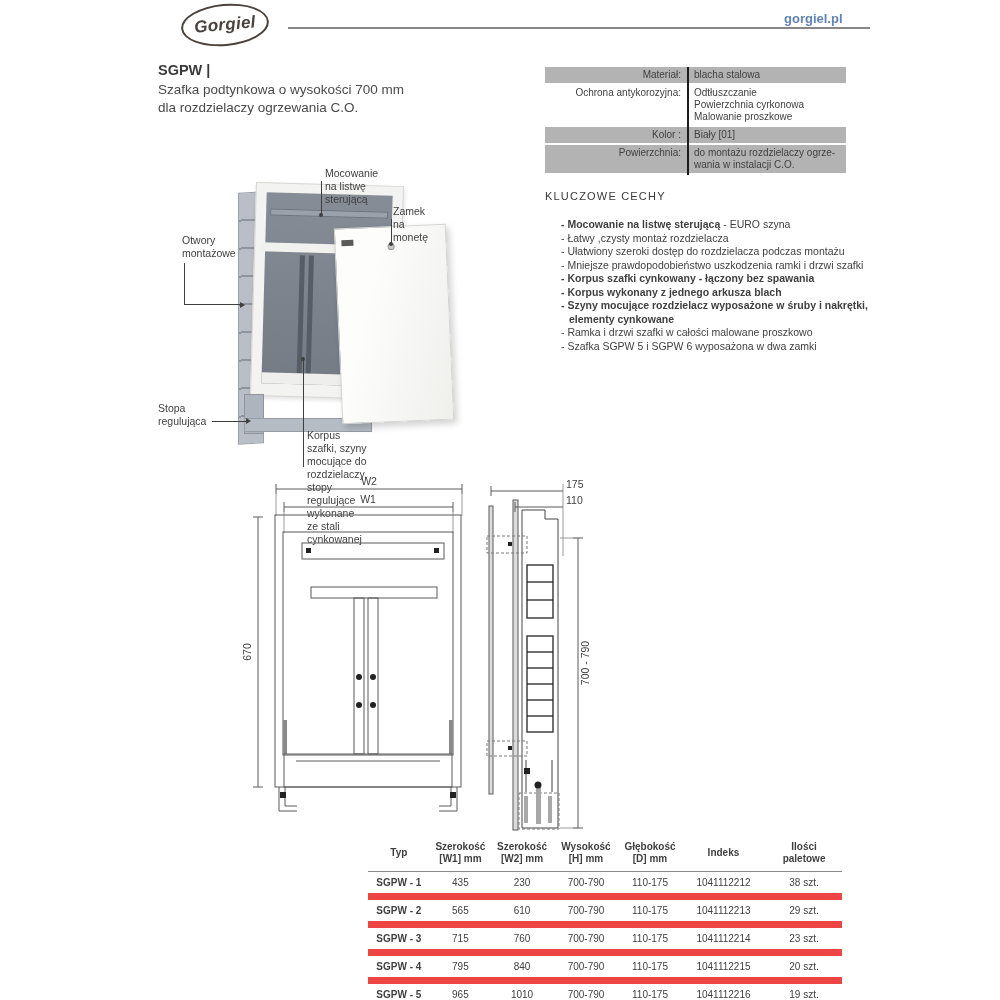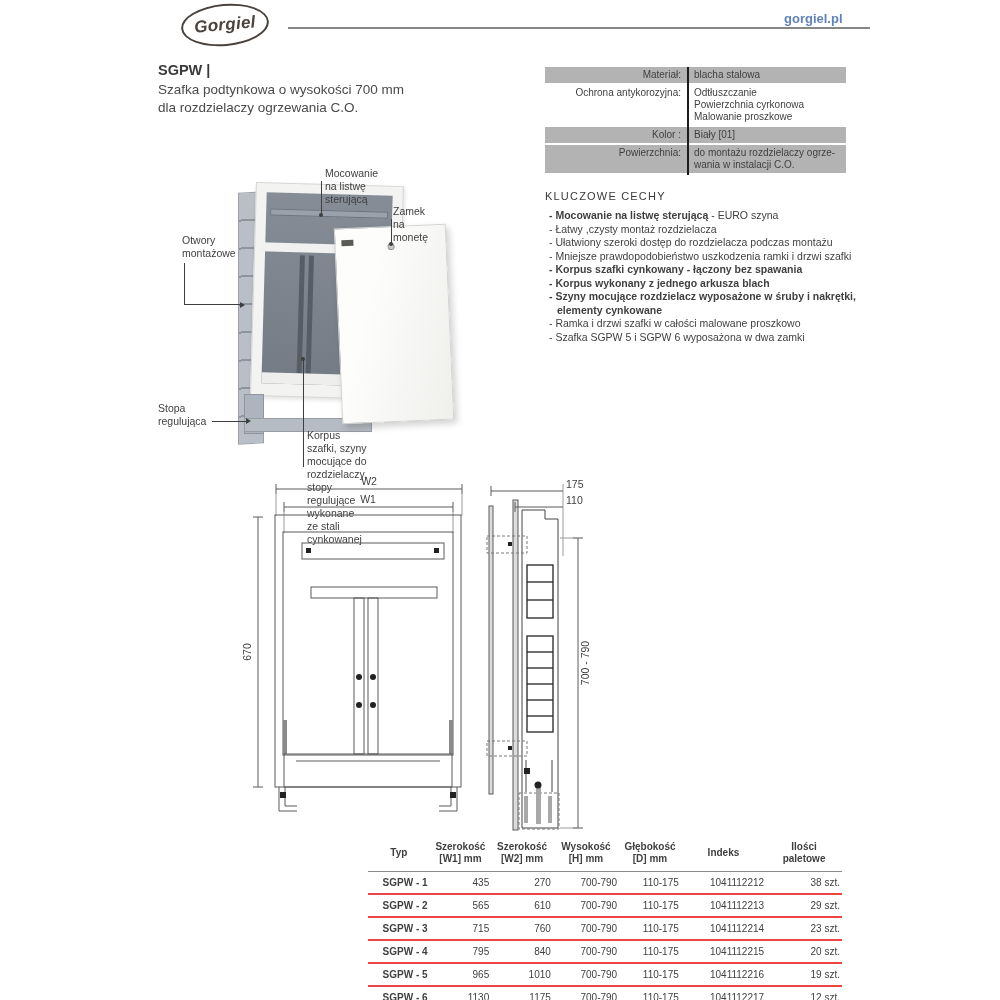--- a/index.html
+++ b/index.html
@@ -24,21 +24,21 @@
   .spec-table { position: absolute; left: 545px; top: 67px; width: 301px; font-size: 10px; }
   .spec-row { display: flex; margin-bottom: 2px; }
   .spec-row.shaded { background: #b3b3b3; }
   .spec-label { flex: 0 0 142px; text-align: right; padding: 2px 6px 2px 2px; line-height: 12px; }
   .spec-value { flex: 1; padding: 2px 4px 2px 7px; line-height: 12px; white-space: pre-line; }
   .spec-divider { position: absolute; left: 142px; top: 0; width: 1.5px; height: 100%; background: #1c1c1c; }
 
   
   .features { position: absolute; left: 545px; top: 190px; width: 345px; }
   .features-heading { font-size: 11px; letter-spacing: 1.2px; margin-bottom: 7px; color: #3a3a3a; }
-  .features-list { list-style: none; margin: 4px; padding: 0; font-size: 10.5px; line-height: 13.5px; }
+  .features-list { list-style: none; margin: 16px; padding: 0; font-size: 10.5px; line-height: 13.5px; }
   .features-list li { padding-left: 8px; text-indent: -8px; white-space: pre-line; }
   .feat-bold { font-weight: bold; }
 
   
   .photo { position: absolute; left: 0; top: 0; }
   .cab-side { position: absolute; left: 238px; top: 192px; width: 26px; height: 252px;
               background: repeating-linear-gradient(to bottom, #b9bec7 0 26px, #8f959f 26px 28px);
               border: 1px solid #9ba1ab; transform: skewY(-3deg); }
   .cab-frame { position: absolute; left: 256px; top: 182px; width: 148px; height: 214px;
                background: #f3f3f1; border: 1px solid #d6d6d3; transform: rotate(1.6deg);
@@ -77,21 +77,21 @@
 
   
   .drawing { position: absolute; left: 230px; top: 473px; }
   .drawing text { font-family: "Liberation Sans", sans-serif; font-size: 10.5px; fill: #3f3f3f; }
 
   
   .product-table { position: absolute; left: 368px; top: 838px; width: 474px;
                    border-collapse: collapse; font-size: 10px; color: #3f3f3f; }
   .product-table th { font-weight: bold; white-space: pre-line; text-align: center; vertical-align: middle;
                       padding: 3px 2px 6px; line-height: 12px; border-bottom: 1px solid #8a8a8a; }
-  .product-table td { text-align: right; padding: 5px 2px; border-bottom: 2px solid #ef4444; }
+  .product-table td { text-align: center; padding: 5px 2px; border-bottom: 7px solid #ef4444; }
   .product-table td.type-cell { font-weight: bold; }
   .product-table th:nth-child(1){width:13%} .product-table th:nth-child(2){width:13%}
   .product-table th:nth-child(3){width:13%} .product-table th:nth-child(4){width:14%}
   .product-table th:nth-child(5){width:13%} .product-table th:nth-child(6){width:18%}
   .product-table th:nth-child(7){width:16%}
 </style>
 </head>
 <body>
 
 <div class="page">
@@ -309,21 +309,21 @@
 [D] mm</th>
           <th>Indeks</th>
           <th>Ilości
 paletowe</th>
         </tr>
     </thead>
     <tbody>
         <tr>
           <td class="type-cell">SGPW - 1</td>
           <td>435</td>
-          <td>270</td>
+          <td>230</td>
           <td>700-790</td>
           <td>110-175</td>
           <td>1041112212</td>
           <td>38 szt.</td>
         </tr>
         <tr>
           <td class="type-cell">SGPW - 2</td>
           <td>565</td>
           <td>610</td>
           <td>700-790</td>

